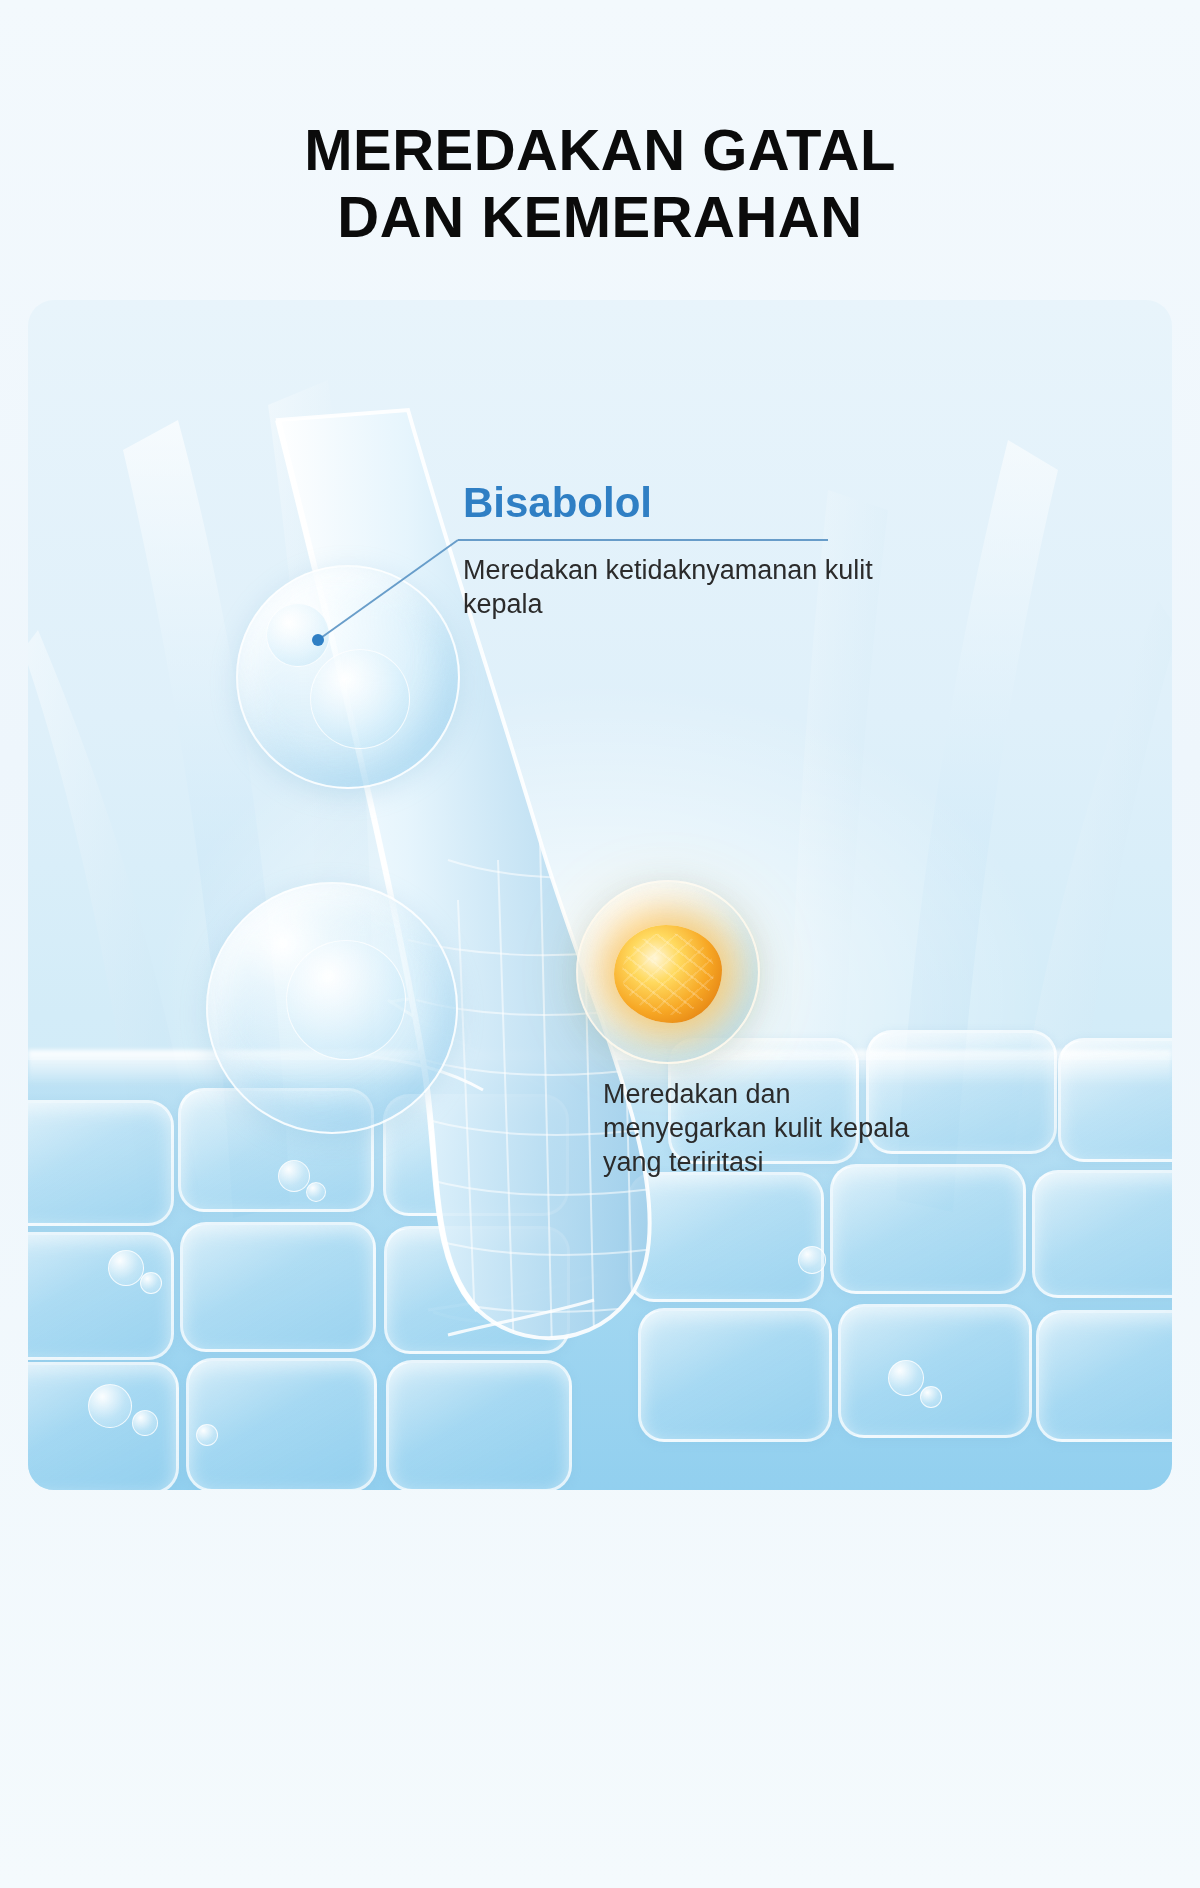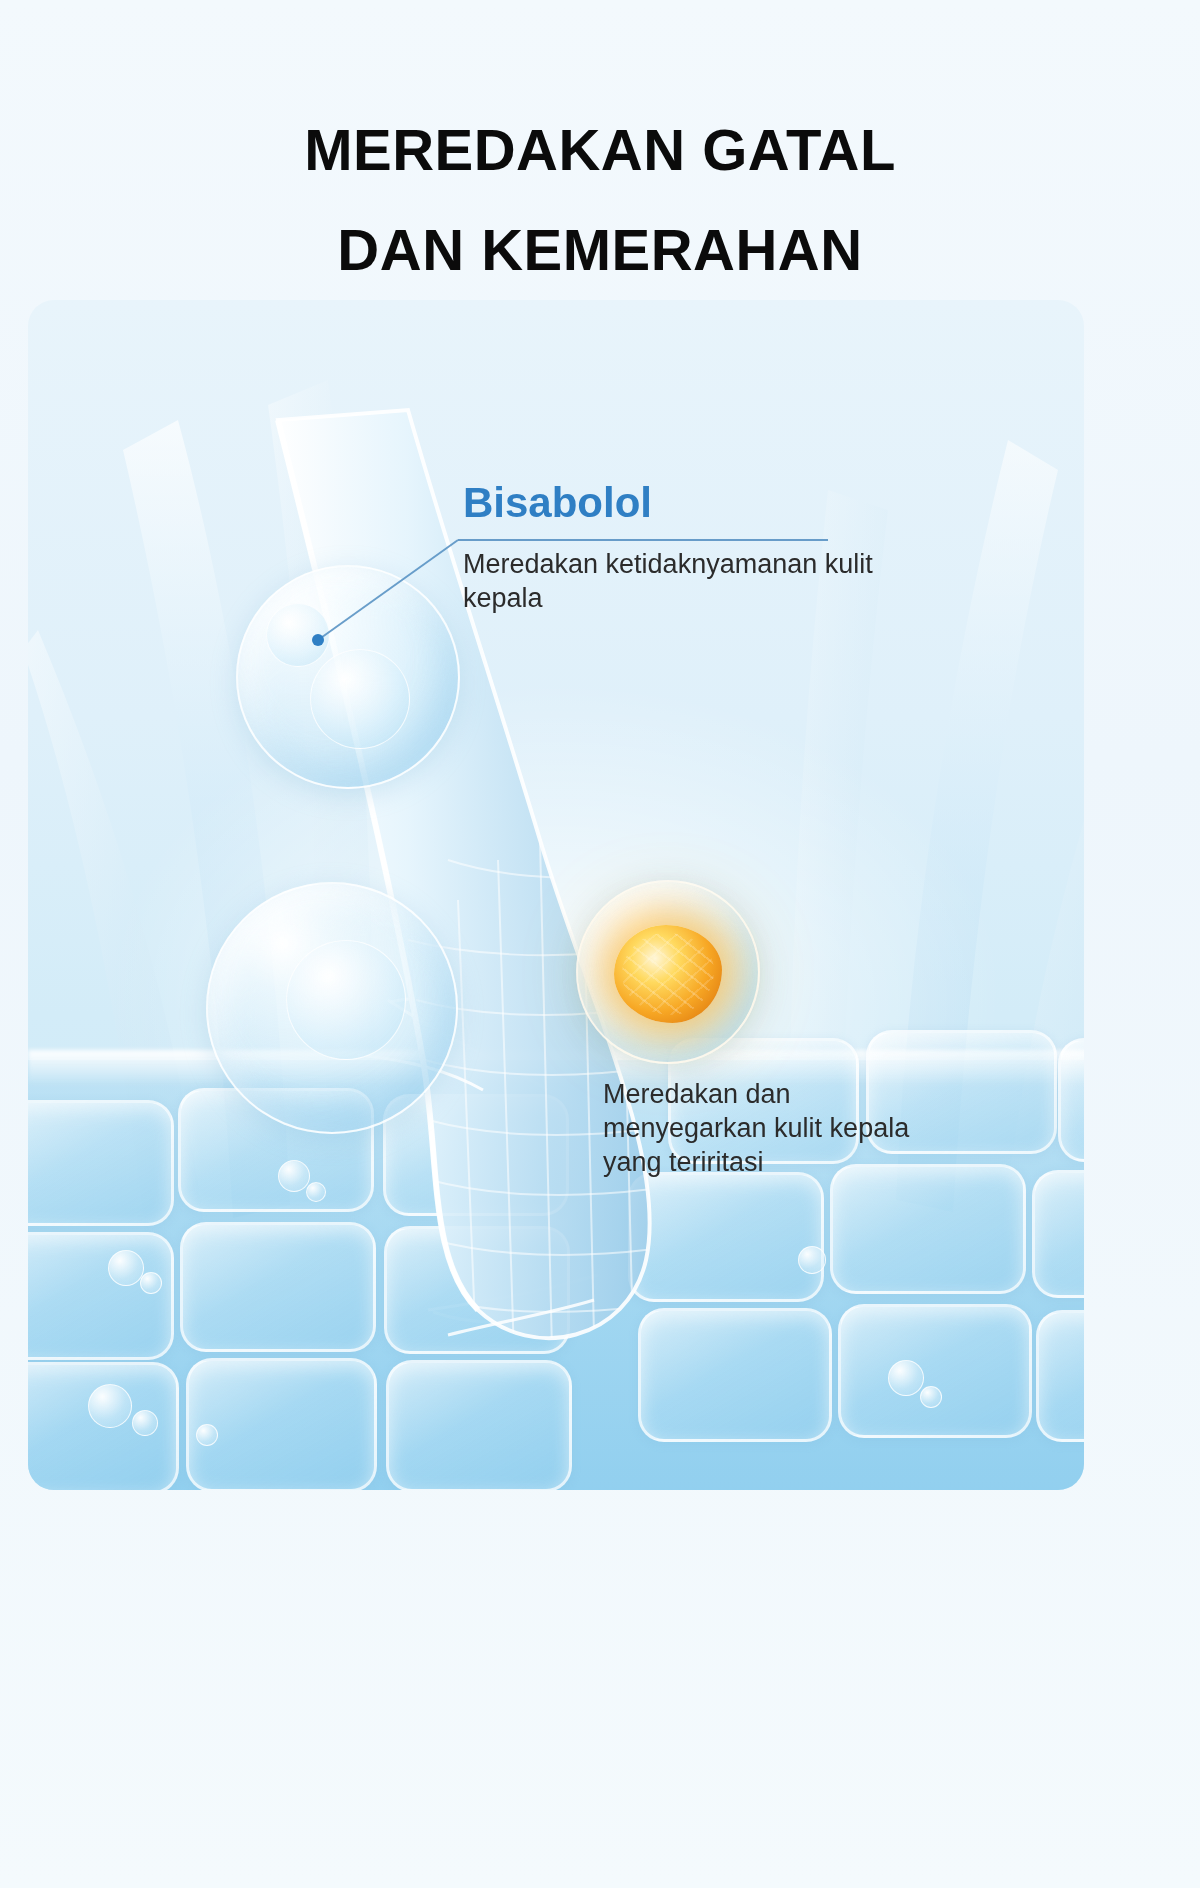--- a/index.html
+++ b/index.html
@@ -27,28 +27,28 @@
     top: 78px;
     left: 0;
     width: 1200px;
     text-align: center;
     color: #0b0b0b;
     font-weight: 700;
     font-size: 58px;
     line-height: 1.15;
     letter-spacing: 0.5px;
   }
-  .heading .line2 { display: block; margin-top: 33px; }
+  .heading .line2 { display: block; }
 
   
   .panel {
     position: absolute;
     left: 28px;
     top: 300px;
-    width: 1056px;
+    width: 1144px;
     height: 1190px;
     border-radius: 26px;
     overflow: hidden;
     background:
       linear-gradient(180deg, #e8f4fb 0%, #dff0fa 35%, #d3ecf8 60%, #c9e8f7 100%);
   }
 
   
   .panel-glow {
     position: absolute;
@@ -298,21 +298,21 @@
     </div>
 
     <svg class="leader" width="1144" height="1190" viewBox="0 0 1144 1190">
       <path d="M290 340 L 430 240" stroke="#5a93c4" stroke-width="2" fill="none" opacity="0.9"></path>
       <circle cx="290" cy="340" r="6" fill="#2f7fc4"></circle>
       <line x1="430" y1="240" x2="800" y2="240" stroke="#5a93c4" stroke-width="2" opacity="0.9"></line>
     </svg>
 
     <div class="label-block" style="left:435px; top:180px; width:520px;">
       <div class="label-title">Bisabolol</div>
-      <div class="label-desc" style="width:440px; margin-top:22px;">Meredakan ketidaknyamanan kulit kepala</div>
+      <div class="label-desc" style="width:440px; margin-top:28px;">Meredakan ketidaknyamanan kulit kepala</div>
     </div>
 
     <div class="label-block" style="left:575px; top:768px; width:400px;">
       <div class="label-desc" style="width:340px; ">Meredakan dan menyegarkan kulit kepala yang teriritasi</div>
     </div>
 
   </div>
 </div>
 
 </body></html>

